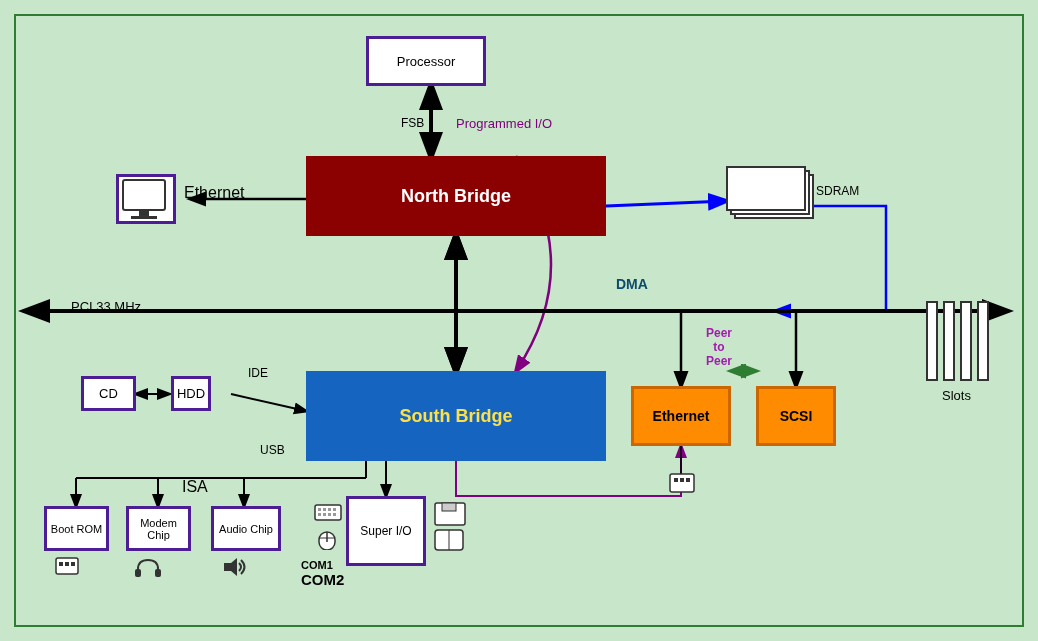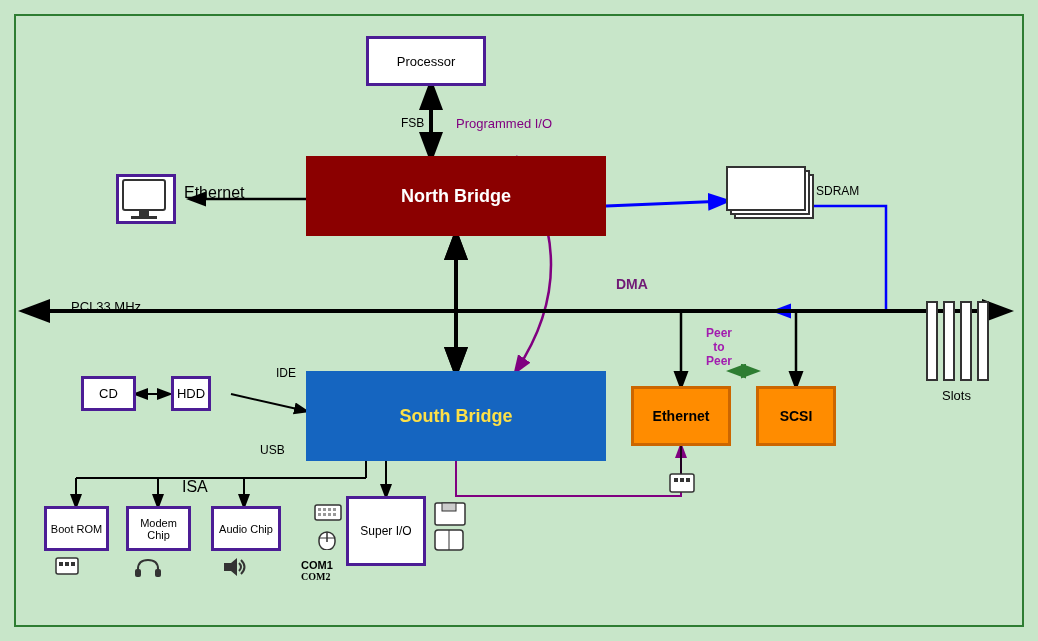--- a/index.html
+++ b/index.html
@@ -111,23 +111,23 @@
 
     
     .label {
       position: absolute;
       font-size: 12px;
       color: #000;
     }
     .label-fsb { left: 385px; top: 100px; }
     .label-programmed-io { left: 440px; top: 100px; color: purple; font-size: 13px; }
     .label-graphics { left: 168px; top: 168px; font-size: 16px; }
-    .label-dma { left: 600px; top: 260px; color: #701a75; font-size: 14px; font-weight: bold; }
+    .label-dma { left: 600px; top: 260px; color: #0c4a6e; font-size: 14px; font-weight: bold; }
     .label-pci { left: 55px; top: 283px; font-size: 13px; }
-    .label-ide { left: 232px; top: 350px; font-size: 12px; margin-left: 28px; }
+    .label-ide { left: 232px; top: 350px; font-size: 12px; }
     .label-usb { left: 244px; top: 427px; font-size: 12px; }
     .label-isa { left: 166px; top: 462px; font-size: 16px; }
     .label-peer-to-peer { left: 690px; top: 310px; color: #a21caf; font-size: 12px; font-weight: bold; text-align: center; }
     .label-slots { left: 926px; top: 372px; font-size: 13px; }
 
     
     .slots-visual {
       position: absolute;
       left: 910px; top: 285px;
       display: flex;
@@ -374,16 +374,16 @@
   <span class="label label-isa">ISA</span>
 
   <div class="label label-peer-to-peer">
     <span style="white-space:pre;">Peer
 to
 Peer</span>
   </div>
 
   <div style="position:absolute;left:285px;top:543px;">
     <div style="font-size:11px;font-weight:bold;">COM1</div>
-    <div style="font-size:10px;font-weight:bold;font-family:Liberation Serif, serif;">COM2</div>
+    <div style="font-size:15px;font-weight:bold;">COM2</div>
   </div>
 
 </div>
 
 </body></html>

